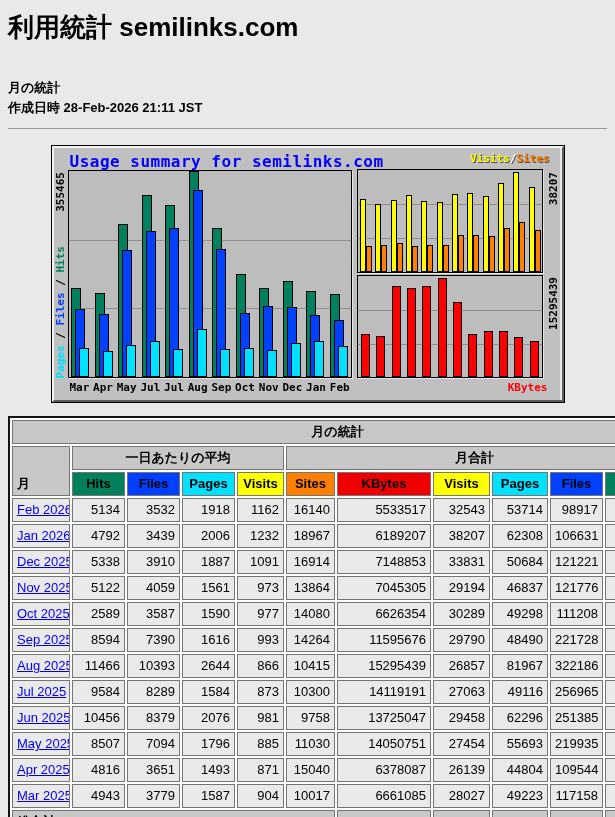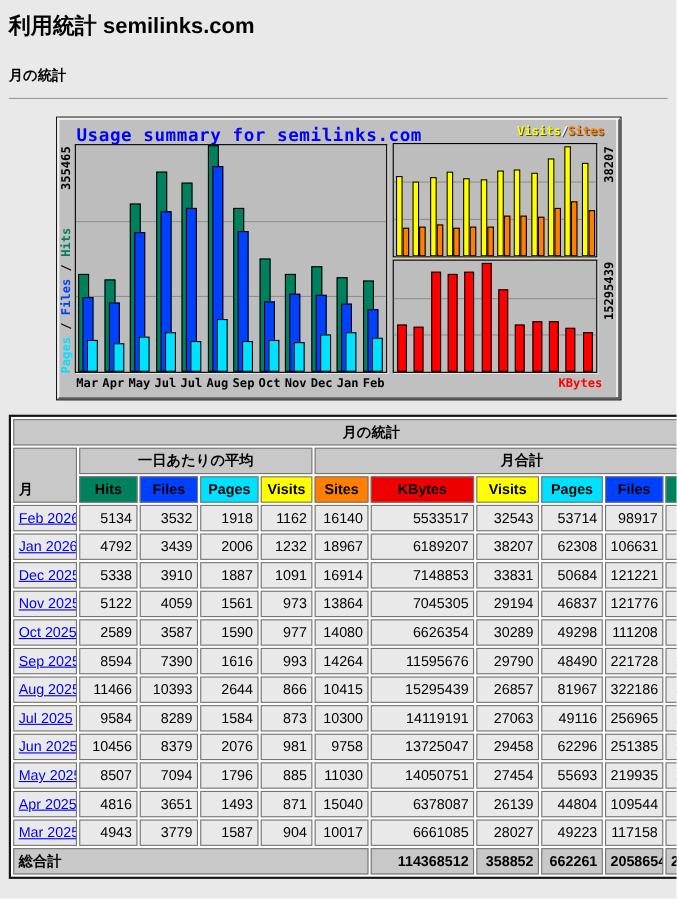--- a/index.html
+++ b/index.html
@@ -2,21 +2,21 @@
 <html><head>
 <meta charset="utf-8">
 <style>
   html,body{margin:0;padding:0;}
   body{
     width:615px;height:817px;background:#E9E9E9;
     font-family:"Liberation Sans","DejaVu Sans",sans-serif;color:#000;
     overflow:hidden;
   }
   .page{padding:6px 8px 0 8px;}
-  .page-title{font-size:20px;font-weight:bold;margin:4px 0 22px 0;}
+  .page-title{font-size:26px;font-weight:bold;margin:4px 0 33px 0;}
   .sub{font-size:13px;font-weight:bold;line-height:1.55;}
   hr.rule{border:none;border-top:1px solid #9a9a9a;margin:10px 0 0 0;}
 
   
   .chart-outer{width:512px;margin:16px auto 0 auto;border:1px solid #000;}
   .chart-frame{border:2px solid;border-color:#f2f2f2 #5e5e5e #5e5e5e #f2f2f2;}
   .chart-inner{position:relative;width:506px;height:252px;background:#C0C0C0;
     font-family:"DejaVu Sans Mono","Liberation Mono",monospace;}
   .chart-title{position:absolute;left:16px;top:4px;font-size:16px;font-weight:bold;color:#0000FF;letter-spacing:.5px;}
   .legend-vs{position:absolute;right:10px;top:4px;font-size:11px;font-weight:bold;text-shadow:1px 1px 0 #4a4a4a;}
@@ -59,20 +59,21 @@
   .c-visits{background:#FFFF00;} .c-sites{background:#FF8000;} .c-kbytes{background:#EE0000;}
   tr.total th{text-align:left;margin-top:48px;}
   tr.total td{background:#C8C8C8;font-weight:bold;text-align:right;}
 </style>
 </head>
 <body>
 
 <div class="page">
   <div class="page-title">利用統計 semilinks.com</div>
   <div class="sub">月の統計</div>
+  <div class="sub">作成日時 28-Feb-2026 21:11 JST</div>
   <hr class="rule">
 
   <div class="chart-outer">
     <div class="chart-frame">
       <div class="chart-inner">
         <div class="chart-title">Usage summary for semilinks.com</div>
         <div class="legend-vs"><span class="v">Visits</span><span class="sep">/</span><span class="s">Sites</span></div>
 
         <div class="vlabel" id="axis-left-max">355465</div>
         <div class="vlabel" id="axis-left-name"><span class="pg">Pages</span><span> / </span><span class="fl">Files</span><span> / </span><span class="ht">Hits</span></div>

